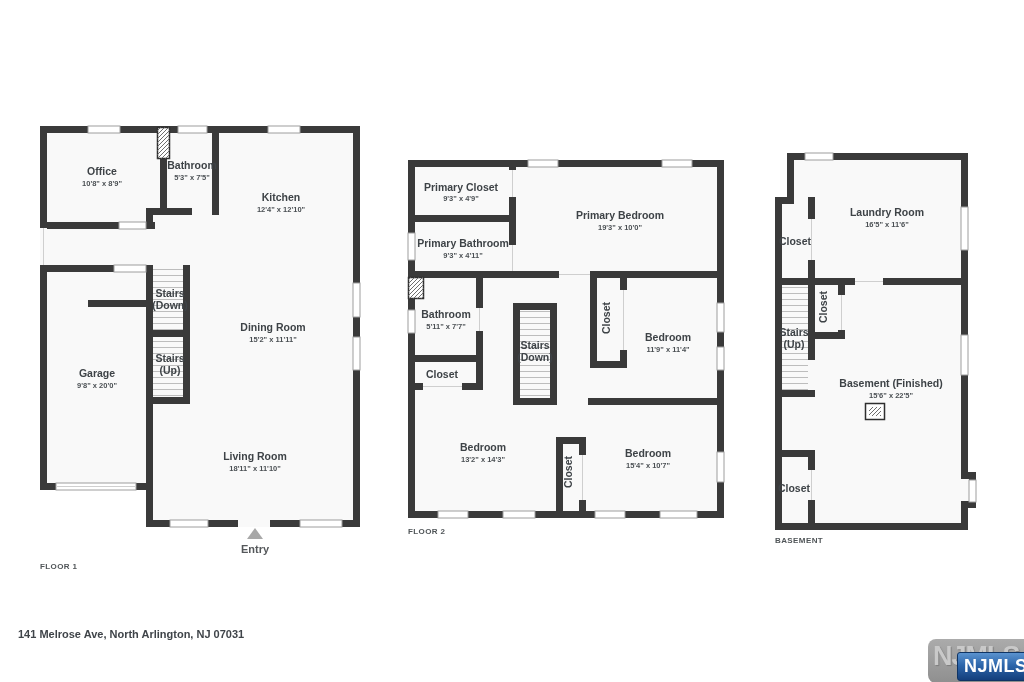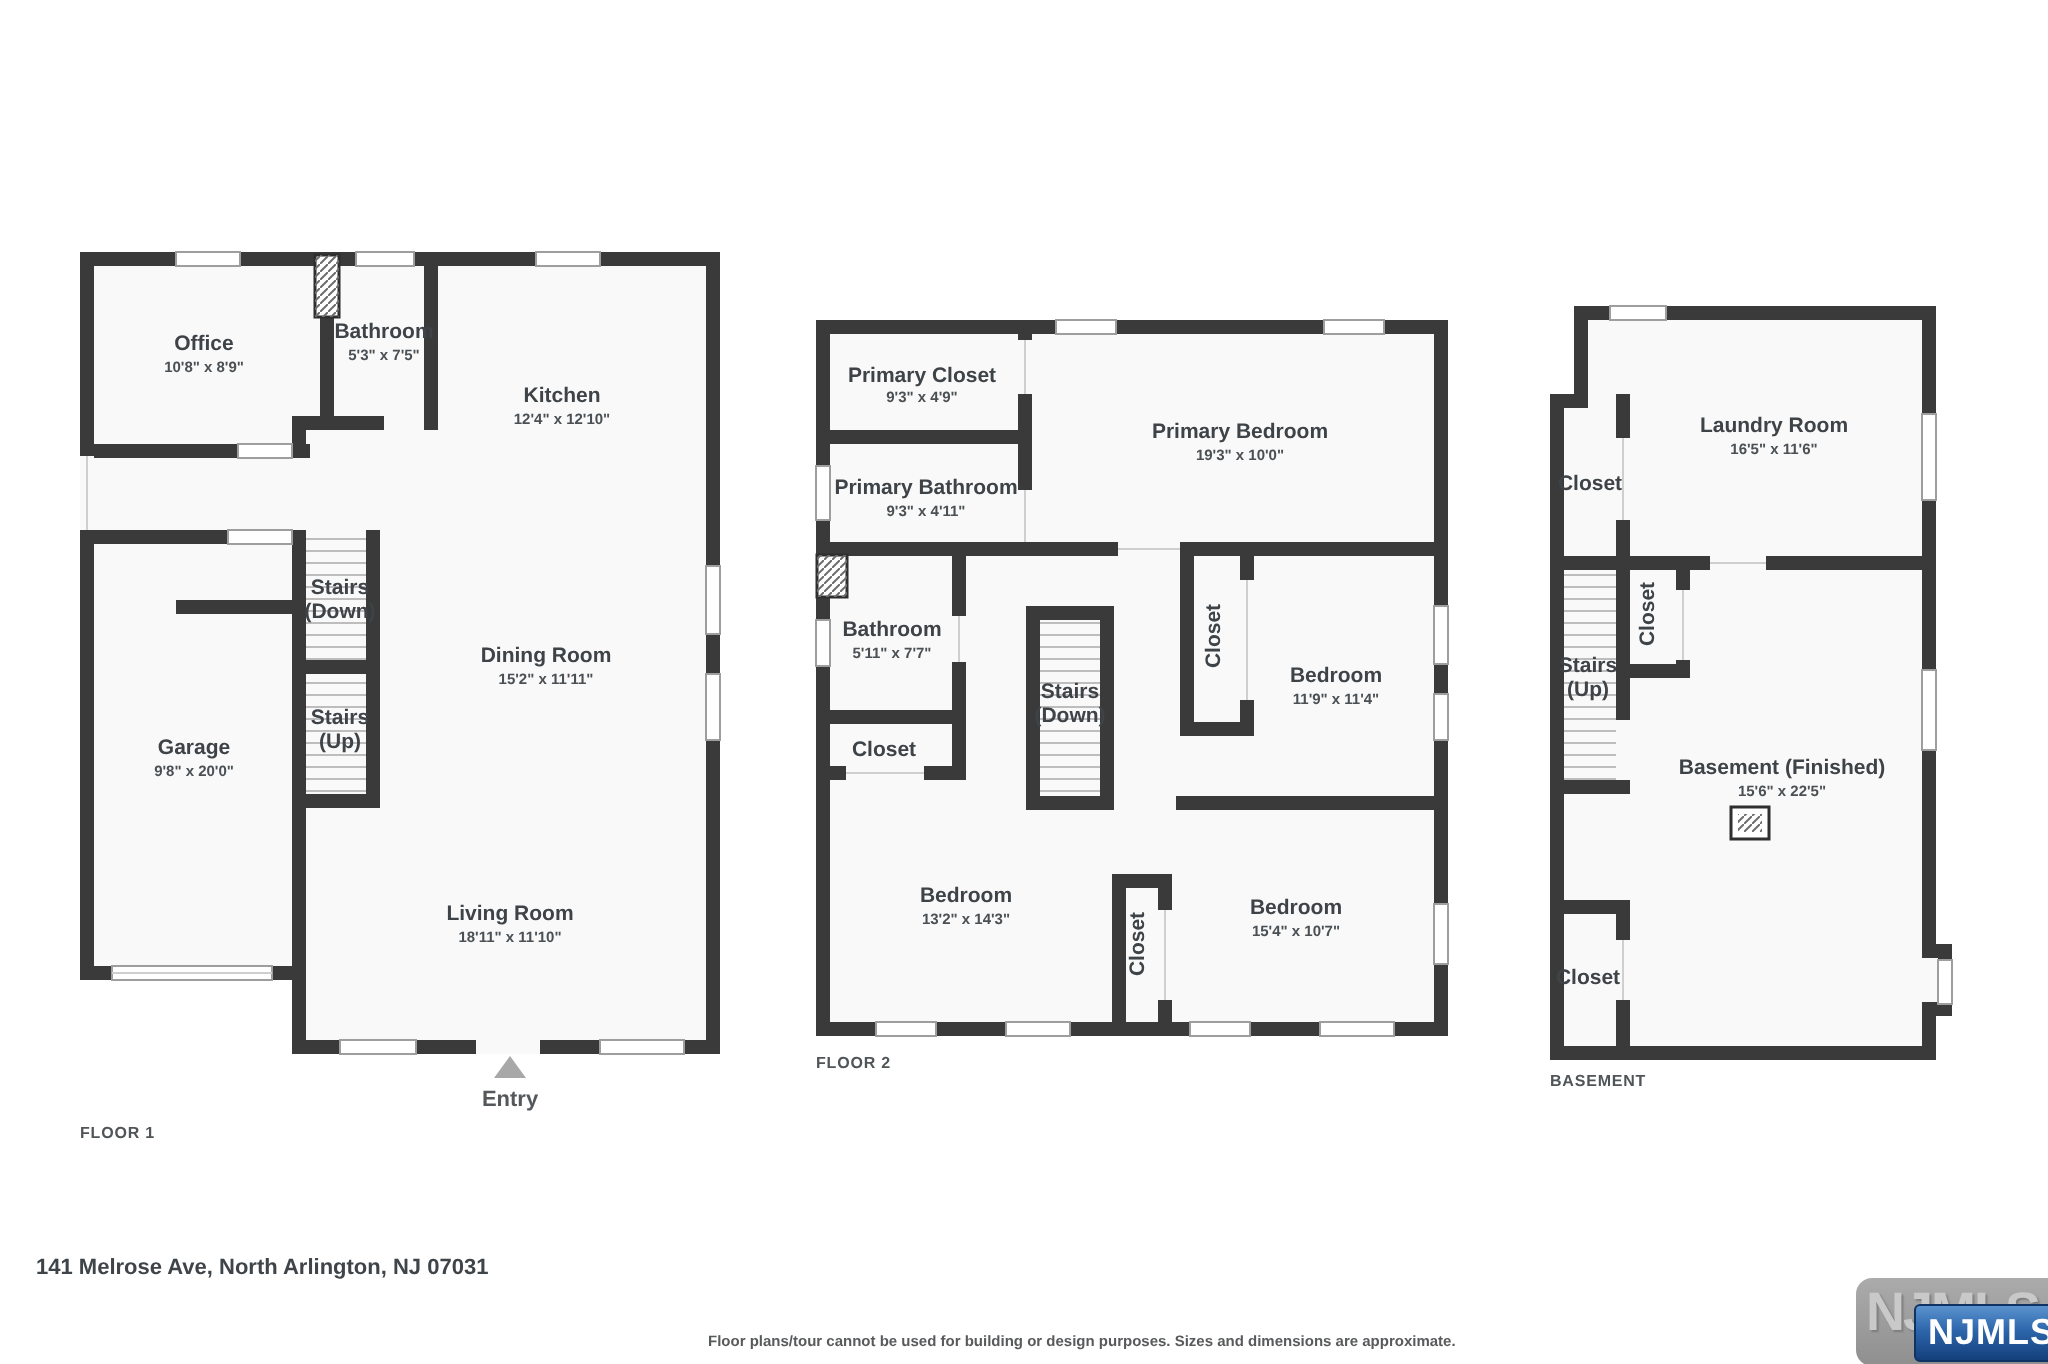--- a/index.html
+++ b/index.html
@@ -258,20 +258,19 @@
       <text class="room-name" x="891" y="387" text-anchor="middle">Basement (Finished)</text>
       <text class="room-dims" x="891" y="398" text-anchor="middle">15'6" x 22'5"</text>
       <text class="room-name" x="794" y="492" text-anchor="middle">Closet</text>
       <text class="floor-label" x="775" y="543">BASEMENT</text>
     </g>
   </g>
 </svg>
 
   
   <div class="footer-address">141 Melrose Ave, North Arlington, NJ 07031</div>
-  <div class="footer-disclaimer">Floor plans/tour cannot be used for building or design purposes. Sizes and dimensions are approximate.</div>
   <div class="njmls-watermark">
     <span>NJMLS</span>
   </div>
   <div class="njmls-badge">
     <span>NJMLS</span>
   </div>
 </div>
 
 </body></html>

